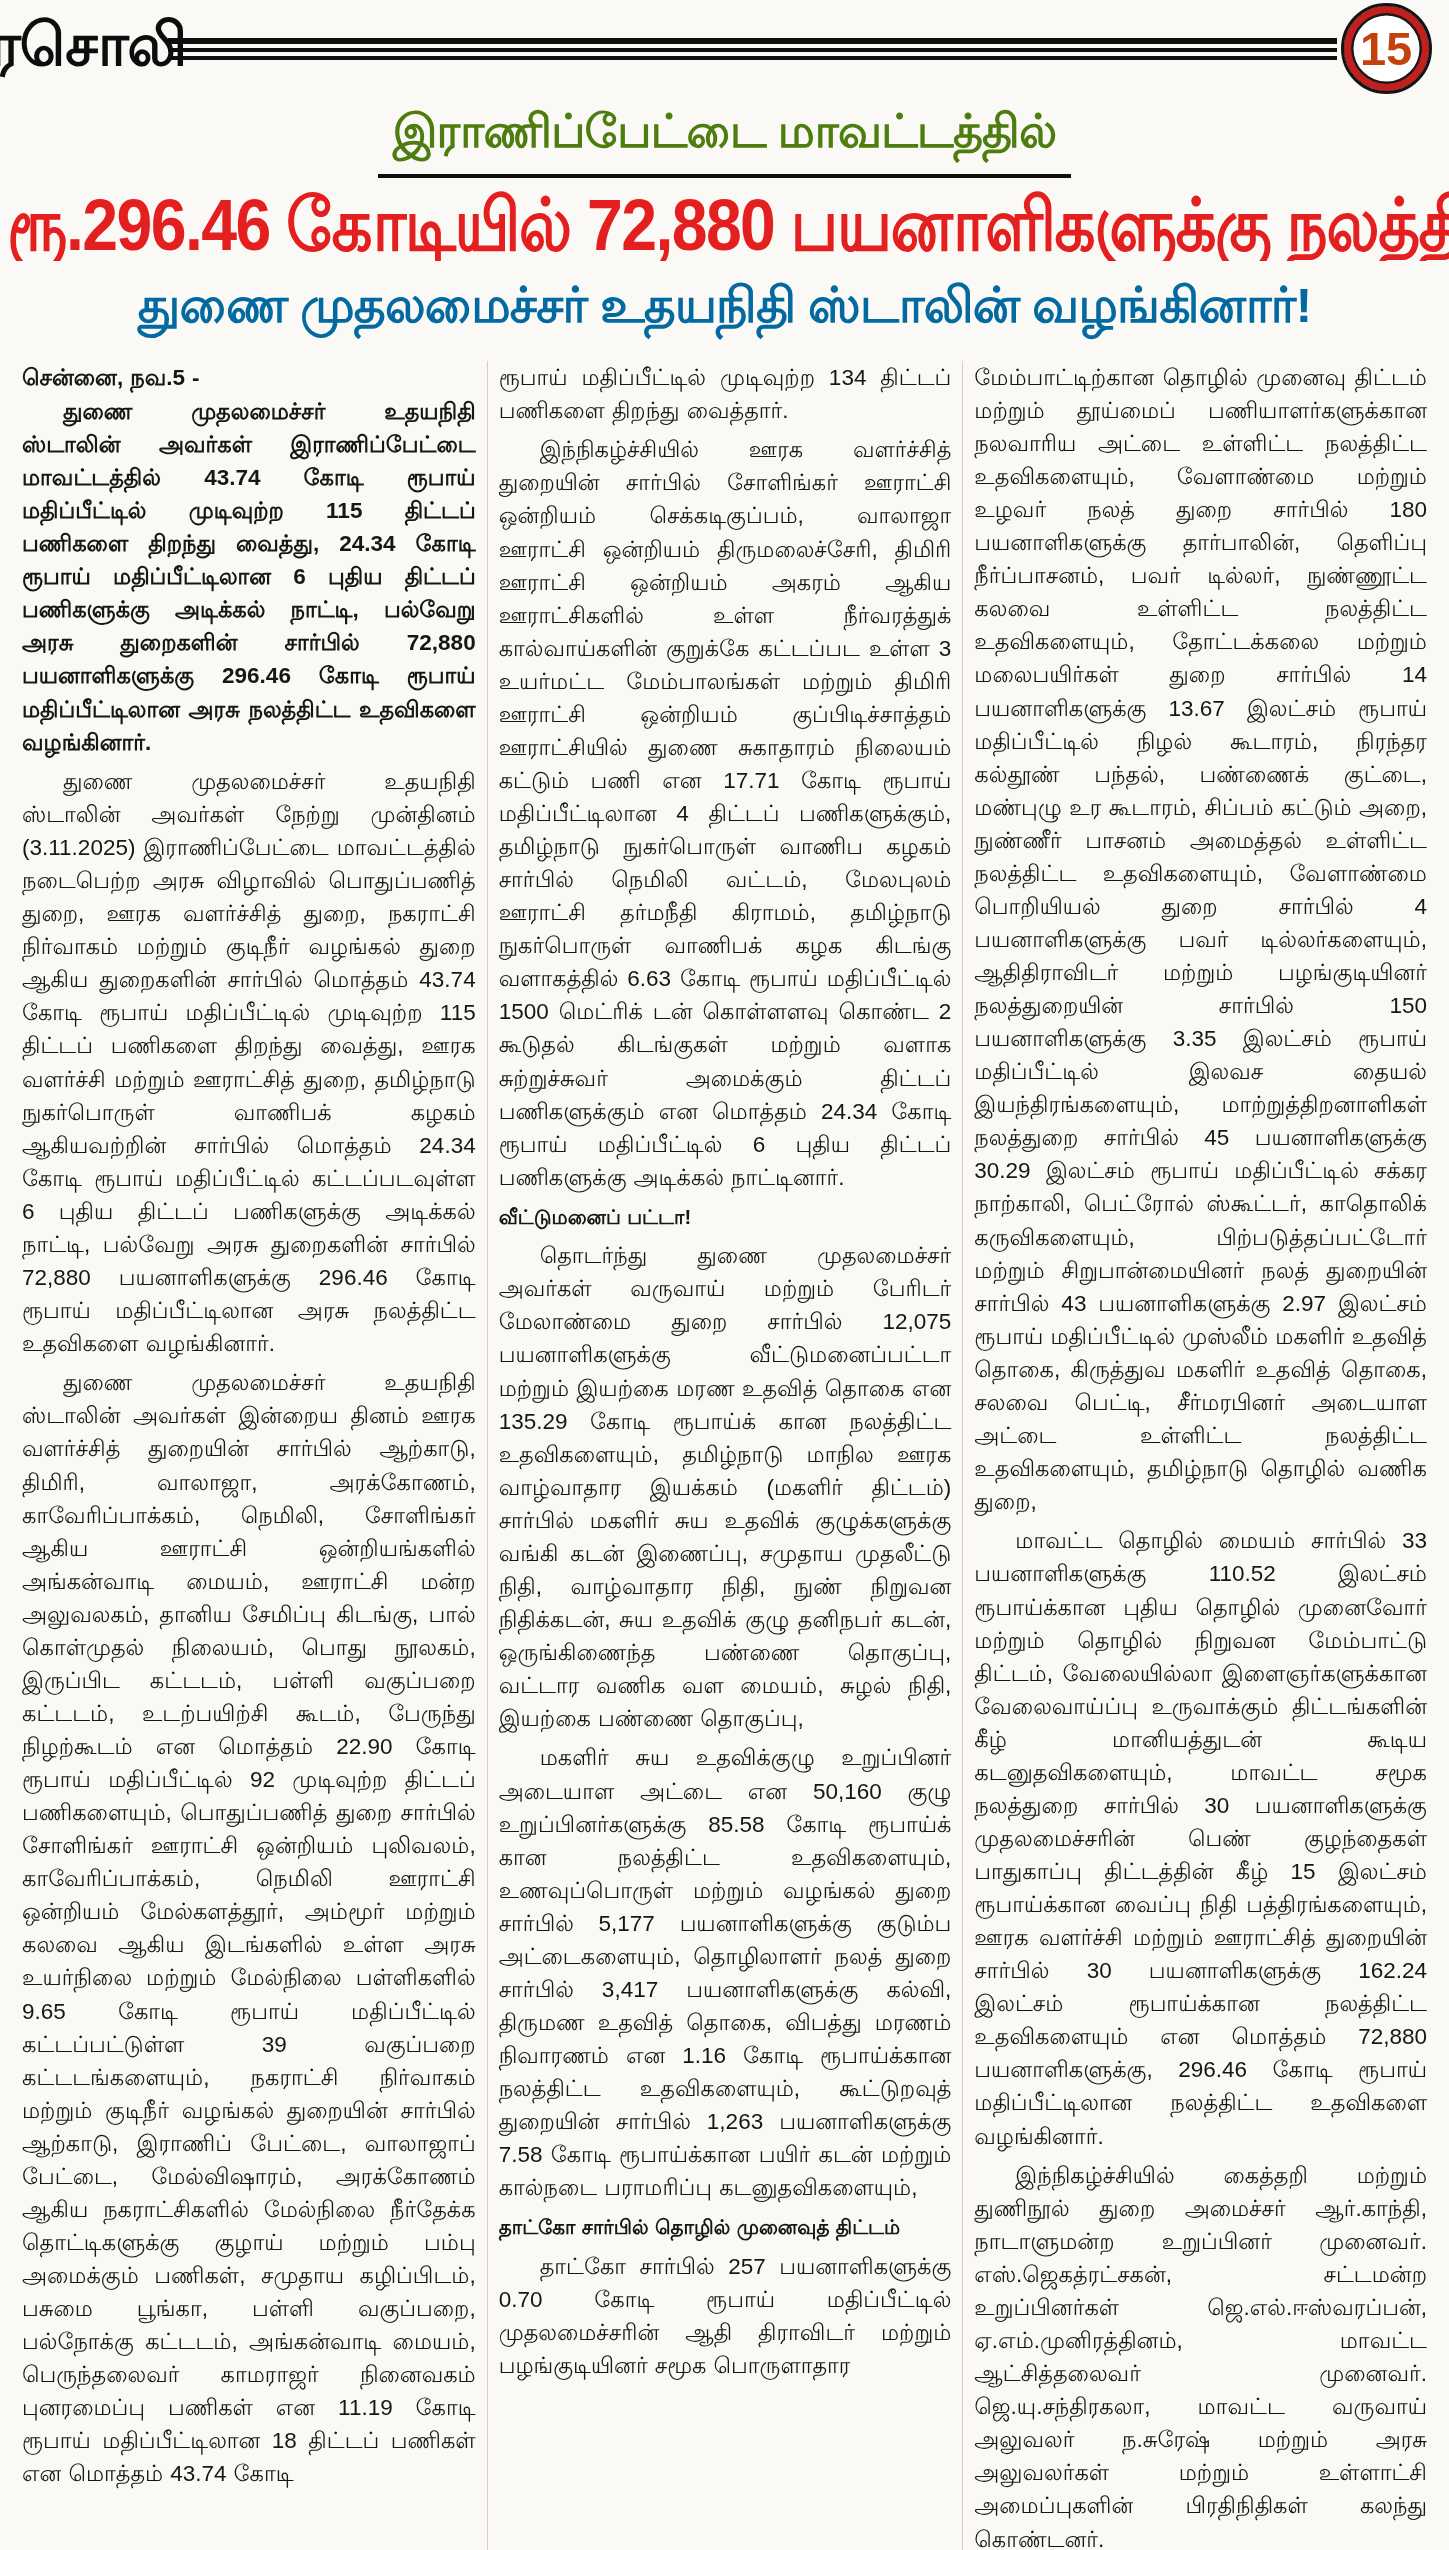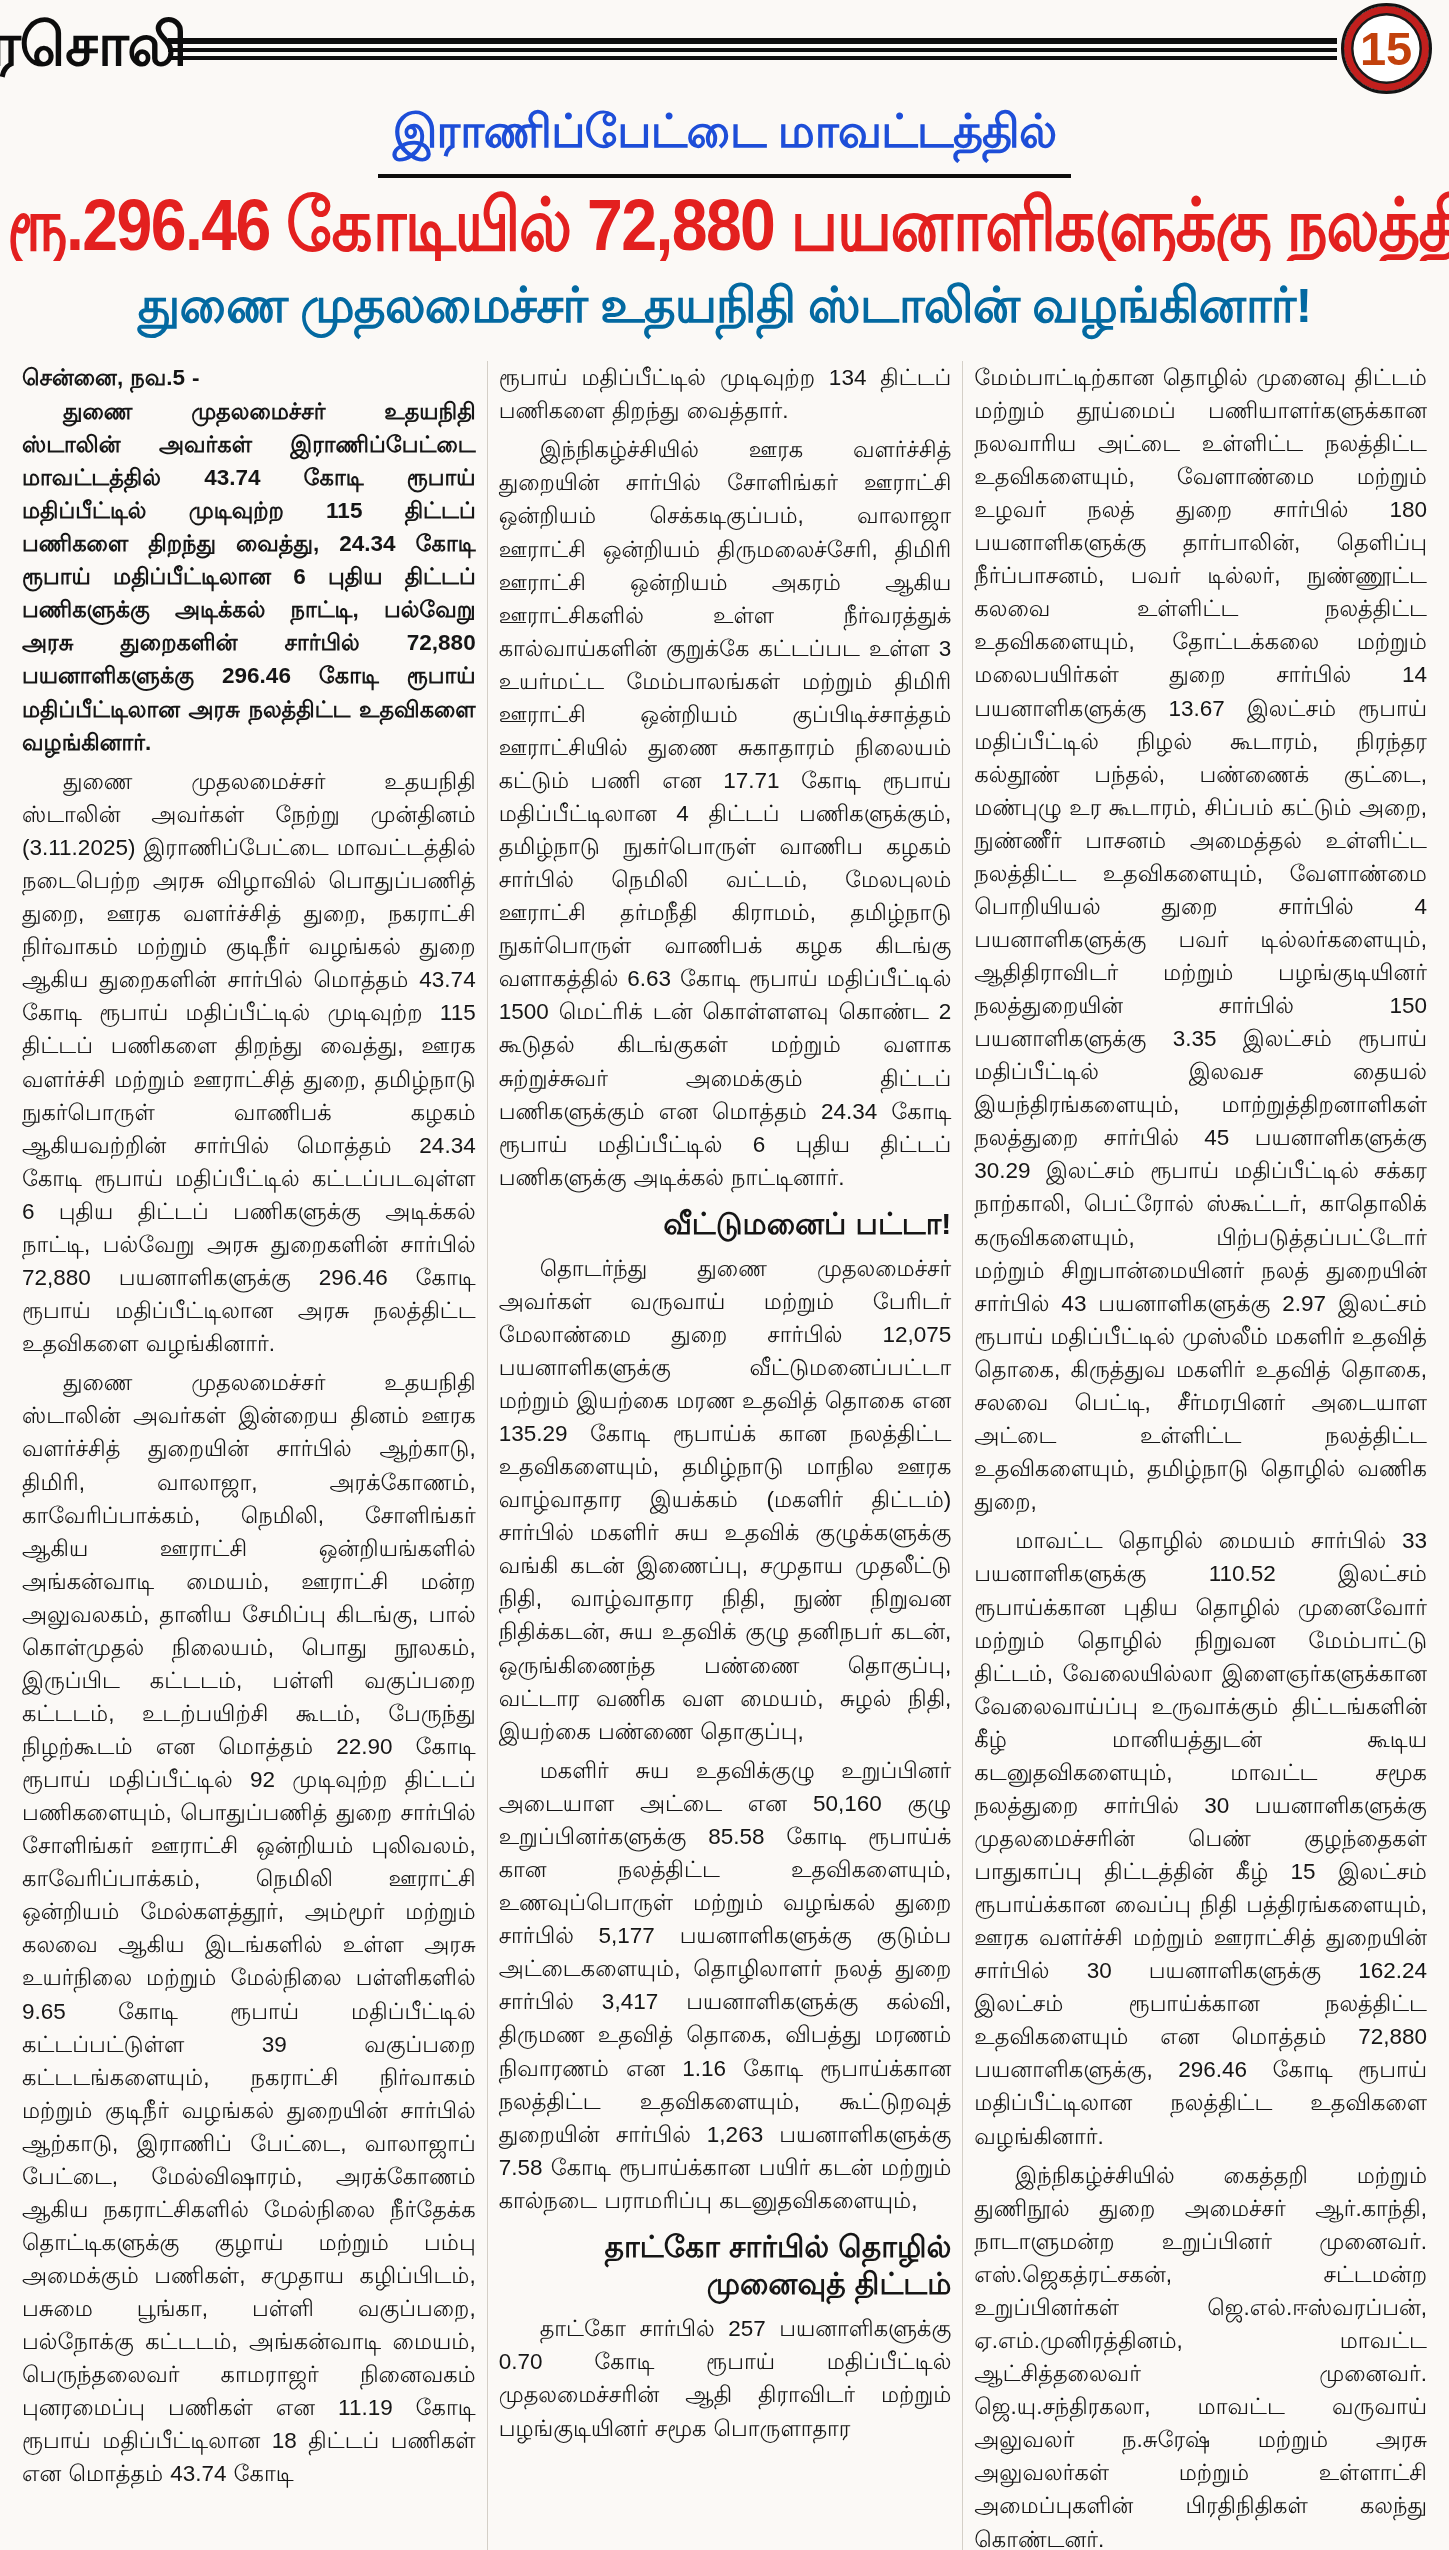--- a/index.html
+++ b/index.html
@@ -21,21 +21,21 @@
   .page-badge{
     position:absolute;right:17.4px;top:3.2px;width:85px;height:85px;border-radius:50%;
     border:3.2px solid #141414;
     box-shadow: inset 0 0 0 7.1px #c2201e, inset 0 0 0 9.5px #1a1a1a;
     display:flex;align-items:center;justify-content:center;background:#fff;
   }
   .page-badge span{font-size:47px;font-weight:bold;color:#c2410c;}
   
   .kicker-wrap{text-align:center;margin-top:8px;}
   .kicker{
-    display:inline-block;font-size:46px;font-weight:bold;color:#1d4ed8;
+    display:inline-block;font-size:46px;font-weight:bold;color:#4d7c0f;
     border-bottom:4.7px solid #0d0d0d;padding:0 14.2px 9.5px 14.2px;letter-spacing:-0.8px;
   }
   .main-head-wrap{overflow:hidden;margin-top:11px;}
   .main-head{
     font-size:65px;line-height:1.12;font-weight:800;text-align:center;white-space:nowrap;
     letter-spacing:-1.6px;transform:scaleX(0.99) scaleY(1.12);transform-origin:center;
   }
   .sub-head{
     margin-top:16px;font-size:49px;font-weight:800;text-align:center;letter-spacing:-0.8px;
   }
@@ -48,21 +48,21 @@
   .col + .col{border-left:0.8px solid #d4cfc7;}
   .blk{
     margin:0 0 6.3px 0;font-size:22.5px;line-height:1.47;text-align:justify;
     word-spacing:0.8px;
   }
   .dateline{text-align:left;font-weight:bold;text-indent:0;margin-bottom:1px;padding-right:4.7px;}
   .para{text-indent:41px;}
   .para-bold{text-indent:41px;font-weight:bold;}
   .para-cont{text-indent:0;}
   .subhead{
-    text-align:right;font-weight:bold;font-size:30px;text-indent:0;
+    text-align:left;font-weight:bold;font-size:20px;text-indent:0;
     margin:11px 0 9.5px 0;line-height:1.25;
   }
 </style>
 </head>
 <body>
 
 <div class="page">
 
   <div class="header">
     <div class="masthead">ரசொலி</div>

